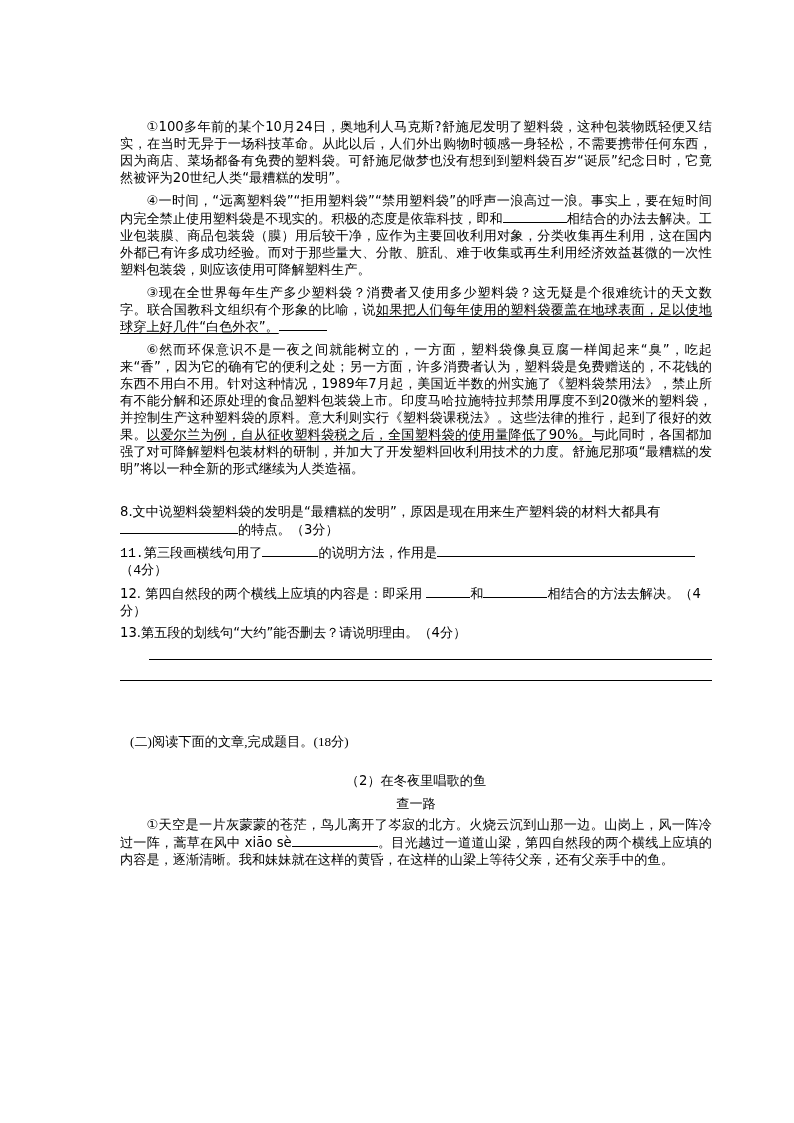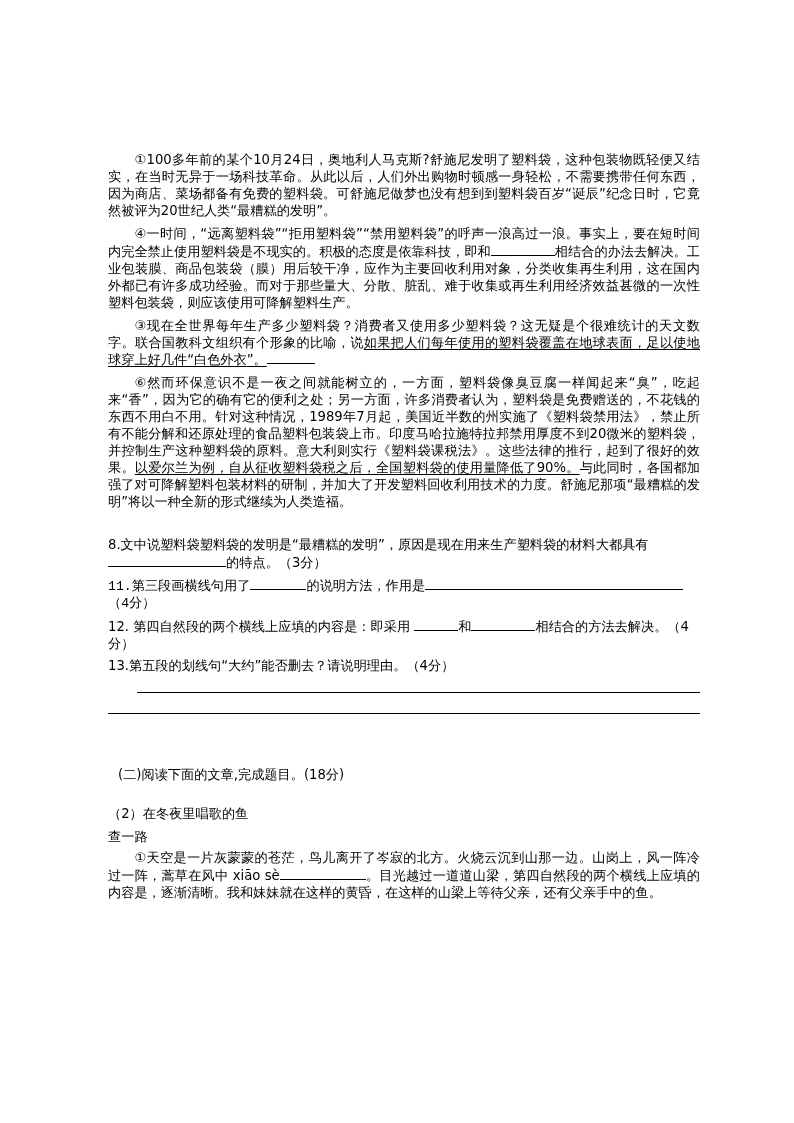--- a/index.html
+++ b/index.html
@@ -12,24 +12,23 @@
       height: 1123px;
       position: relative;
       overflow: hidden;
       font-family: "DejaVu Sans", "Liberation Sans", sans-serif;
       color: #000;
       font-size: 13.2px;
       line-height: 17px;
     }
     .page {
       position: absolute;
-      left: 108px;
+      left: 120px;
       top: 118px;
       width: 592px;
-      margin-top: 33px;
     }
     .para {
       margin: 0 0 6px 0;
       text-indent: 2em;
       text-align: justify;
       letter-spacing: 0;
     }
     .u {
       text-decoration: underline;
       text-underline-offset: 2px;
@@ -42,21 +41,21 @@
     }
     .q {
       margin: 0;
       text-indent: 0;
     }
     .answer-line {
       border-bottom: 1px solid #000;
       height: 0;
     }
     .center {
-      text-align: left;
+      text-align: center;
       text-indent: 0;
     }
   </style>
 </head>
 <body>
 
 <div class="page">
 
   <section>
     <p class="para">①100多年前的某个10月24日，奥地利人马克斯?舒施尼发明了塑料袋，这种包装物既轻便又结实，在当时无异于一场科技革命。从此以后，人们外出购物时顿感一身轻松，不需要携带任何东西，因为商店、菜场都备有免费的塑料袋。可舒施尼做梦也没有想到到塑料袋百岁“诞辰”纪念日时，它竟然被评为20世纪人类“最糟糕的发明”。</p>
@@ -80,20 +79,20 @@
 
     <p class="q">13.第五段的划线句“大约”能否删去？请说明理由。（4分）</p>
     <div class="answer-line" style="margin-left:29px;margin-top:18px;margin-bottom:8px;"></div>
 
     <div class="answer-line" style="margin-top:20px;"></div>
   </section>
 
   <div style="height:52px;"></div>
 
   <section>
-    <p class="q" style="margin-left:10px;">(二)阅读下面的文章,完成题目。(18分)</p>
+    <p class="q" style="margin-left:10px;font-family:Liberation Serif, serif;">(二)阅读下面的文章,完成题目。(18分)</p>
     <div style="height:22px;"></div>
     <p class="q center" style="margin-bottom:6px;">（2）在冬夜里唱歌的鱼</p>
     <p class="q center" style="margin-bottom:4px;">查一路</p>
     <p class="para"><span>①天空是一片灰蒙蒙的苍茫，鸟儿离开了岑寂的北方。火烧云沉到山那一边。山岗上，风一阵冷过一阵，蒿草在风中 xiāo  sè</span><span class="blank" style="width:86px;"></span><span>。目光越过一道道山梁，第四自然段的两个横线上应填的内容是，逐渐清晰。我和妹妹就在这样的黄昏，在这样的山梁上等待父亲，还有父亲手中的鱼。</span></p>
   </section>
 
 </div>
 
 </body></html>

